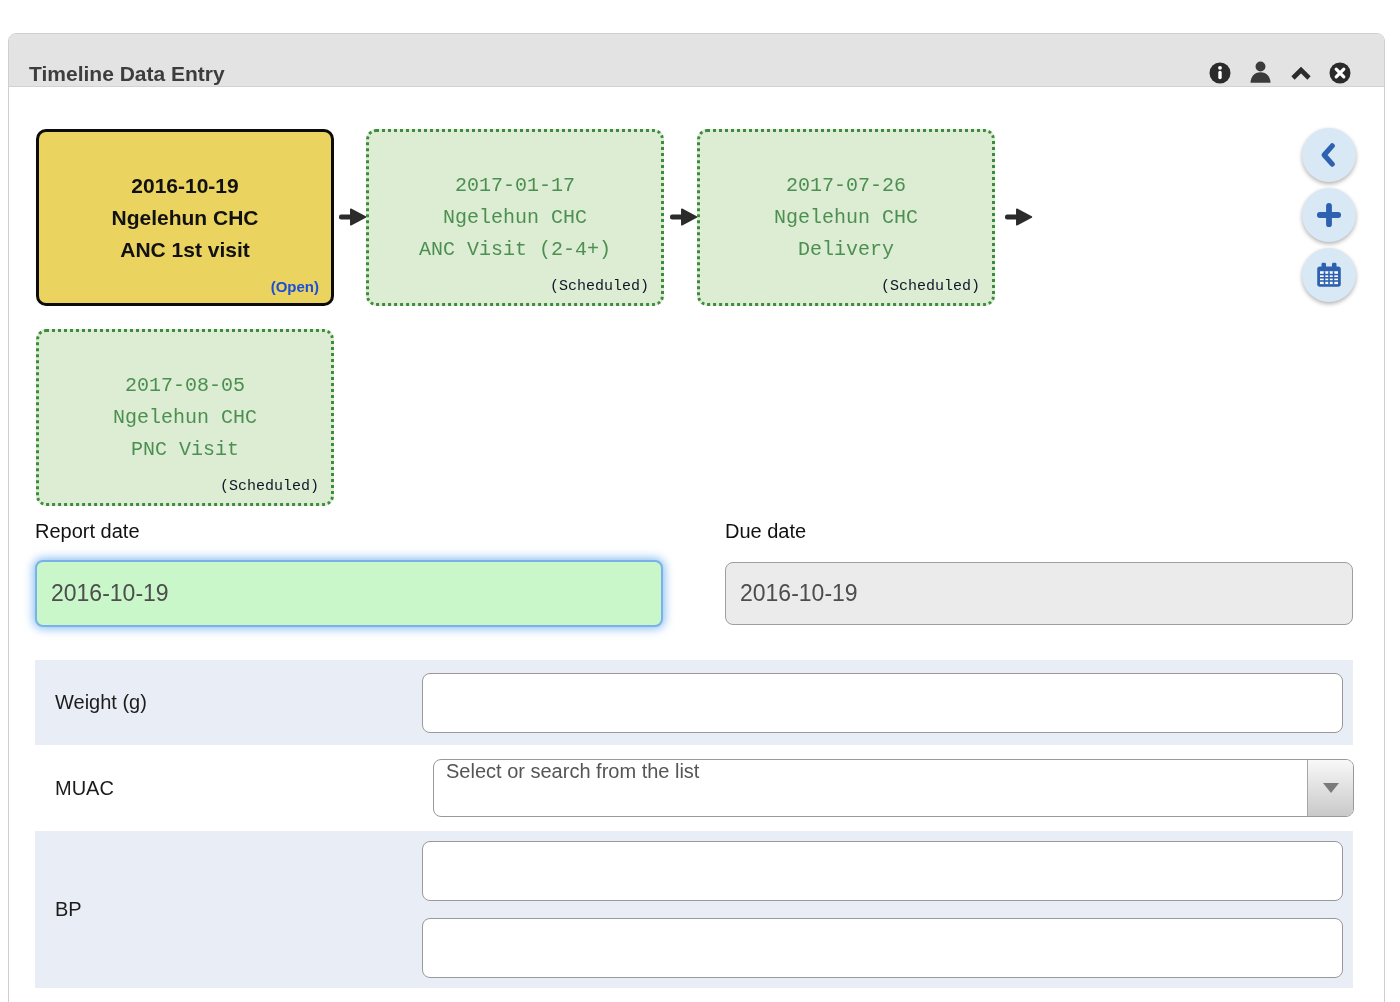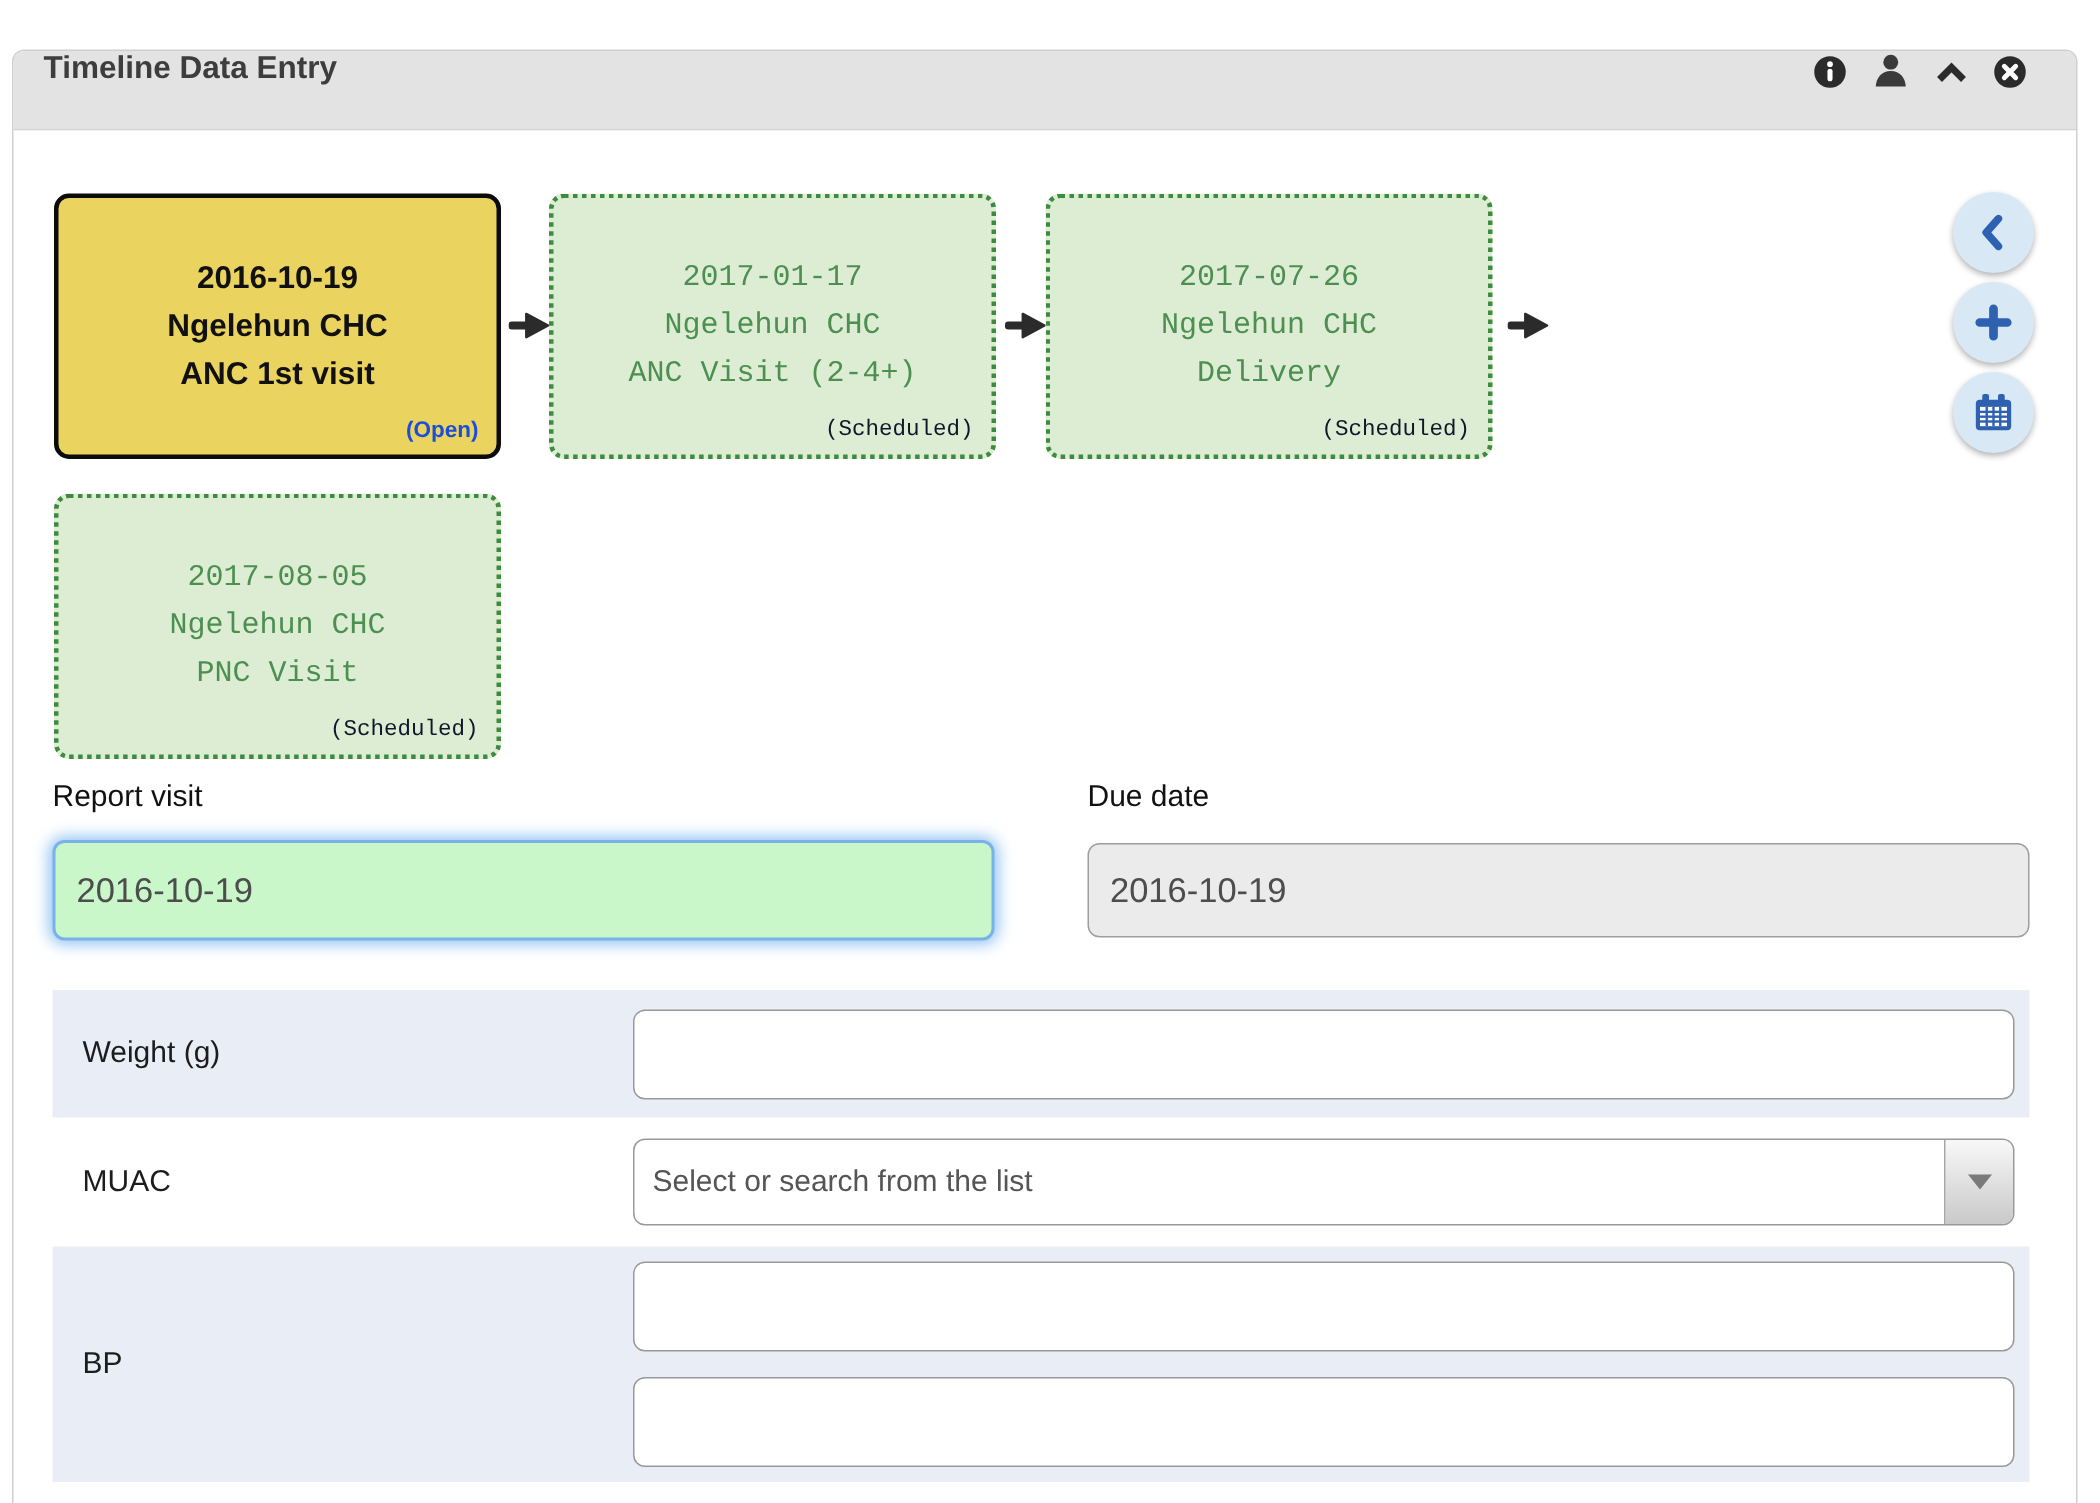--- a/index.html
+++ b/index.html
@@ -9,21 +9,21 @@
     background:#fff; font-family:"Liberation Sans", sans-serif;
   }
   .widget {
     position:absolute; left:8px; top:33px; width:1377px; height:1100px;
     background:#fff; border:1px solid #cfcfcf; border-radius:8px 8px 0 0;
   }
   .titlebar {
     position:absolute; left:0; top:0; right:0; height:53px;
     background:#e3e3e3; border-bottom:1px solid #d2d2d2;
     border-radius:7px 7px 0 0;
-    display:flex; align-items:flex-start; padding:0 20px;
+    display:flex; align-items:flex-end; padding:0 20px;
   }
   .titlebar h1 { font-size:21px; font-weight:bold; color:#3d3d3d; }
   .tb-icons { margin-left:auto; display:flex; align-items:center; gap:15px; padding-right:12px; }
   .tb-icons .icn { width:24px; height:24px; display:block; cursor:pointer; }
   .tb-icons .icn svg { display:block; width:100%; height:100%; }
 
   
   .card {
     position:absolute; width:298px; height:177px; border-radius:10px;
     display:flex; align-items:center; justify-content:center; text-align:center;
@@ -69,21 +69,21 @@
   .frow .flabel { width:387px; padding-left:20px; font-size:20px; color:#1c1c1c; }
   .frow .fctrl { flex:1; margin-right:10px; display:flex; flex-direction:column; }
   .txt {
     width:100%; height:60px; background:#fff; border:1px solid #999;
     border-radius:8px; font-size:22px; color:#4d4d4d; padding:0 14px;
     font-family:"Liberation Sans", sans-serif;
   }
   .select {
     position:relative; width:100%; height:58px; background:#fff;
     border:1px solid #999; border-radius:8px; cursor:pointer;
-    display:flex; align-items:center; overflow:hidden;
+    display:flex; overflow:hidden;margin-left:11px;
   }
   .select .sel-text { flex:1; padding-left:12px; font-size:20px; color:#555; }
   .select .sel-btn {
     width:46px; align-self:stretch; border-left:1px solid #a5a5a5;
     background:linear-gradient(#f8f8f8,#c9c9c9);
     display:flex; align-items:center; justify-content:center;
   }
   .tri { width:0; height:0; border-left:8px solid transparent; border-right:8px solid transparent; border-top:10px solid #7a7a7a; }
 </style>
 </head>
@@ -203,21 +203,21 @@
     <div class="card scheduled" style="left:27px;top:295px">
       <div class="lines">
         <div>2017-08-05</div>
         <div>Ngelehun CHC</div>
         <div>PNC Visit</div>
       </div>
       <div class="status">(Scheduled)</div>
     </div>
   </div>
 
-  <div class="datelabel" style="left:35px;top:520px">Report visit</div>
+  <div class="datelabel" style="left:35px;top:520px">Report date</div>
   <input class="dateinput report" type="text" value="2016-10-19" style="">
   <div class="datelabel" style="left:725px;top:520px">Due date</div>
   <input class="dateinput due" type="text" disabled="" value="2016-10-19" style="">
 
   <div class="form">
 
     <div class="frow shade" style="height:85px;margin-bottom:3px">
       <div class="flabel">Weight (g)</div>
       <div class="fctrl">
         <input class="txt" type="text" value="" style="">

